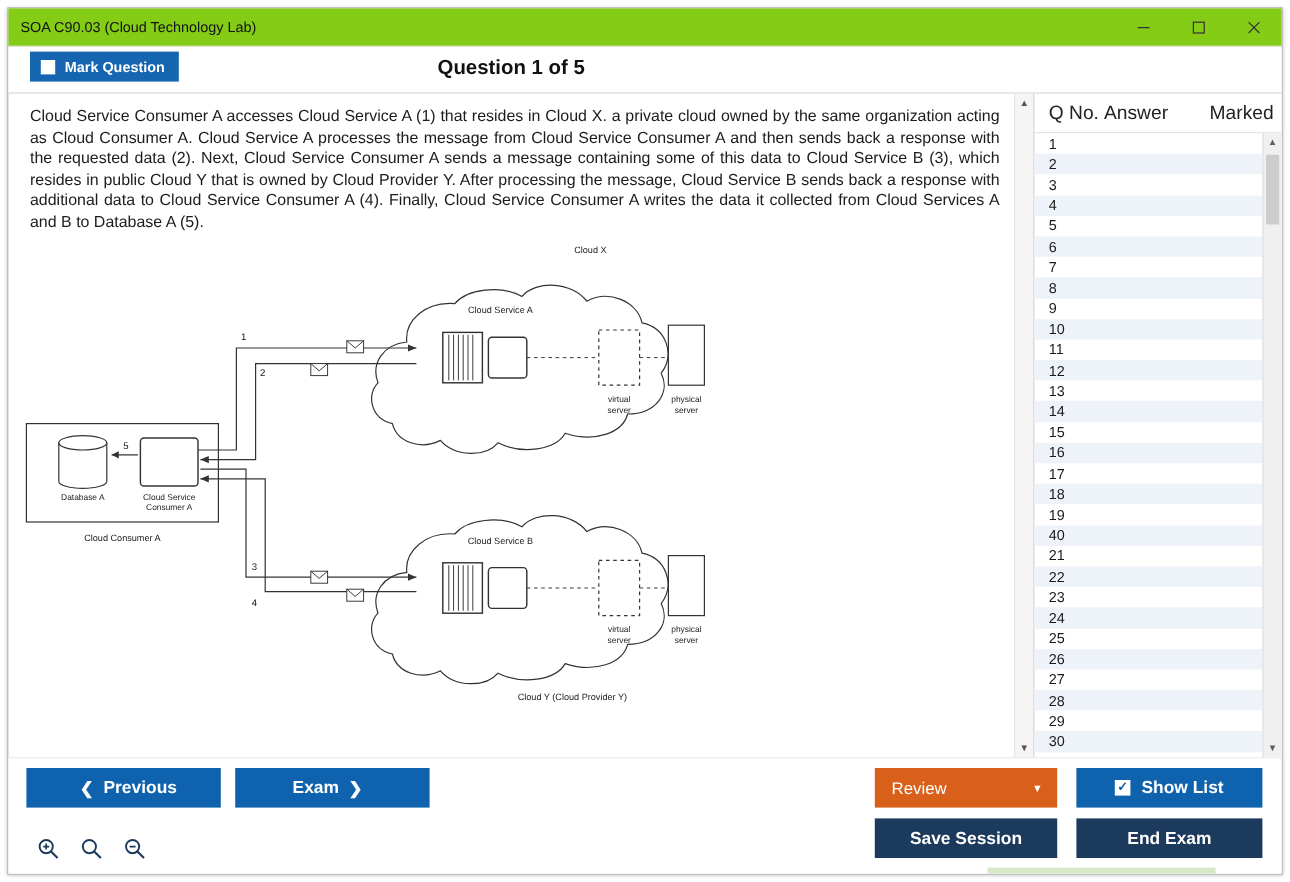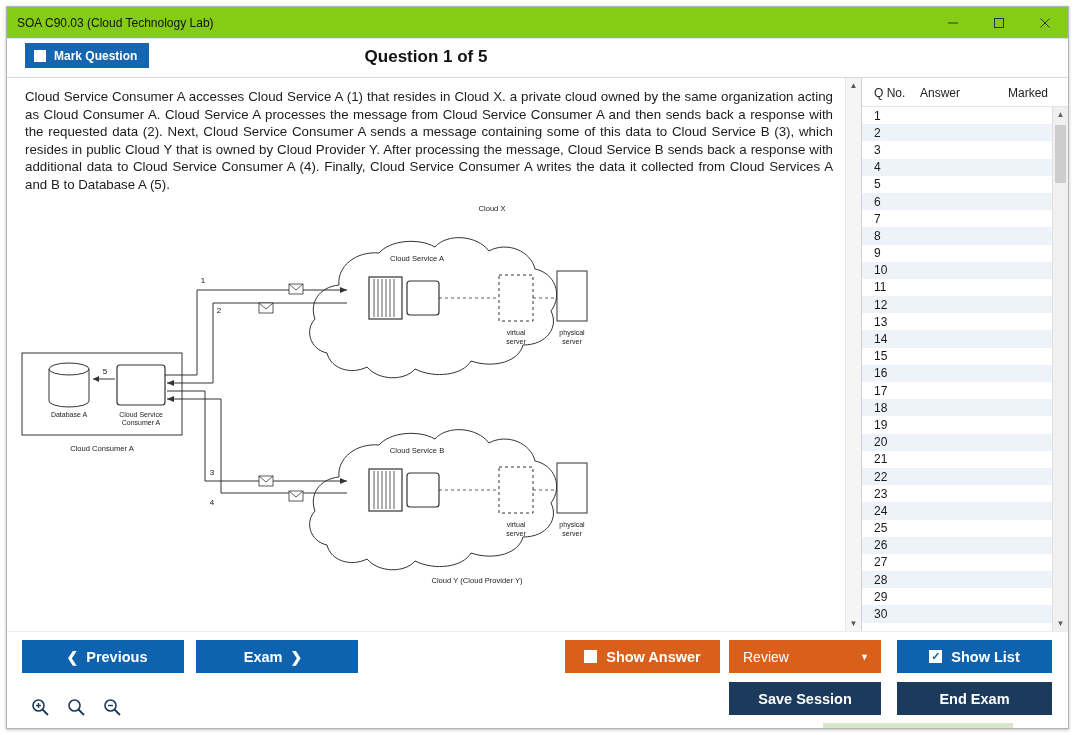--- a/index.html
+++ b/index.html
@@ -135,21 +135,21 @@
   .right-pane {
     flex: 1 1 auto;
     border-left: 1px solid #d0d0d0;
     display: flex;
     flex-direction: column;
     min-width: 0;
     background: #ffffff;
   }
   .list-header {
     display: flex;
-    font-size: 12px;
+    font-size: 16px;
     color: #222222;
     padding: 8px 0 6px 0;
     border-bottom: 1px solid #e4e4e4;
   }
   .col-qno { width: 46px; padding-left: 12px; }
   .col-ans { width: 80px; }
   .col-marked { flex: 1 1 auto; text-align: left; padding-left: 8px;}
   .list-area {
     flex: 1 1 auto;
     display: flex;
@@ -517,21 +517,21 @@
                 <div class="qn">18</div>
                 <div class="an"></div>
                 <div class="mk"></div>
               </div>
               <div class="lrow">
                 <div class="qn">19</div>
                 <div class="an"></div>
                 <div class="mk"></div>
               </div>
               <div class="lrow">
-                <div class="qn">20</div>
+                <div class="qn">40</div>
                 <div class="an"></div>
                 <div class="mk"></div>
               </div>
               <div class="lrow">
                 <div class="qn">21</div>
                 <div class="an"></div>
                 <div class="mk"></div>
               </div>
               <div class="lrow">
                 <div class="qn">22</div>
@@ -589,24 +589,20 @@
     </div>
 
     <div class="footer">
       <button class="btn blue" style="left:15px; top:8px; width:162px; height:33px;">
         <span class="chev">❮</span>
         <span>Previous</span>
       </button>
       <button class="btn blue" style="left:189px; top:8px; width:162px; height:33px;">
         <span>Exam</span>
         <span class="chev">❯</span>
-      </button>
-      <button class="btn orange" style="left:558px; top:8px; width:155px; height:33px;">
-        <span class="sqchk"></span>
-        <span>Show Answer</span>
       </button>
       <button class="btn orange review" style="left:722px; top:8px; width:152px; height:33px;">
         <span>Review</span>
         <span class="caret">▼</span>
       </button>
       <button class="btn blue" style="left:890px; top:8px; width:155px; height:33px;">
         <span class="tickbox">✓</span>
         <span>Show List</span>
       </button>
       <button class="btn dark" style="left:722px; top:50px; width:152px; height:33px;text-align:center;">

